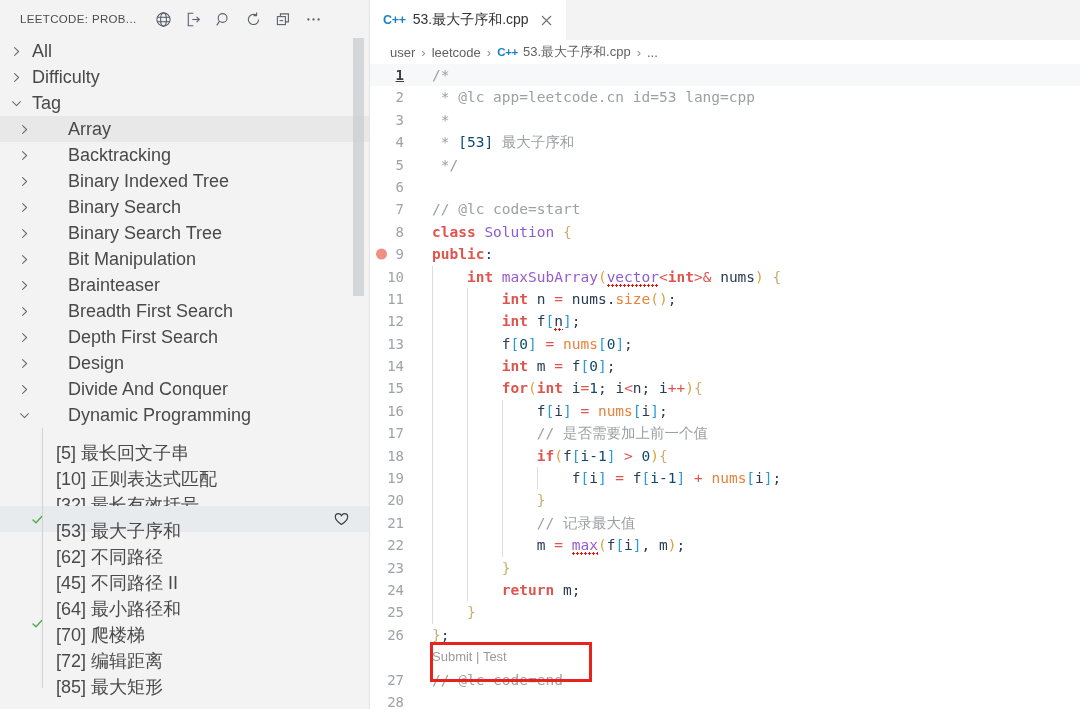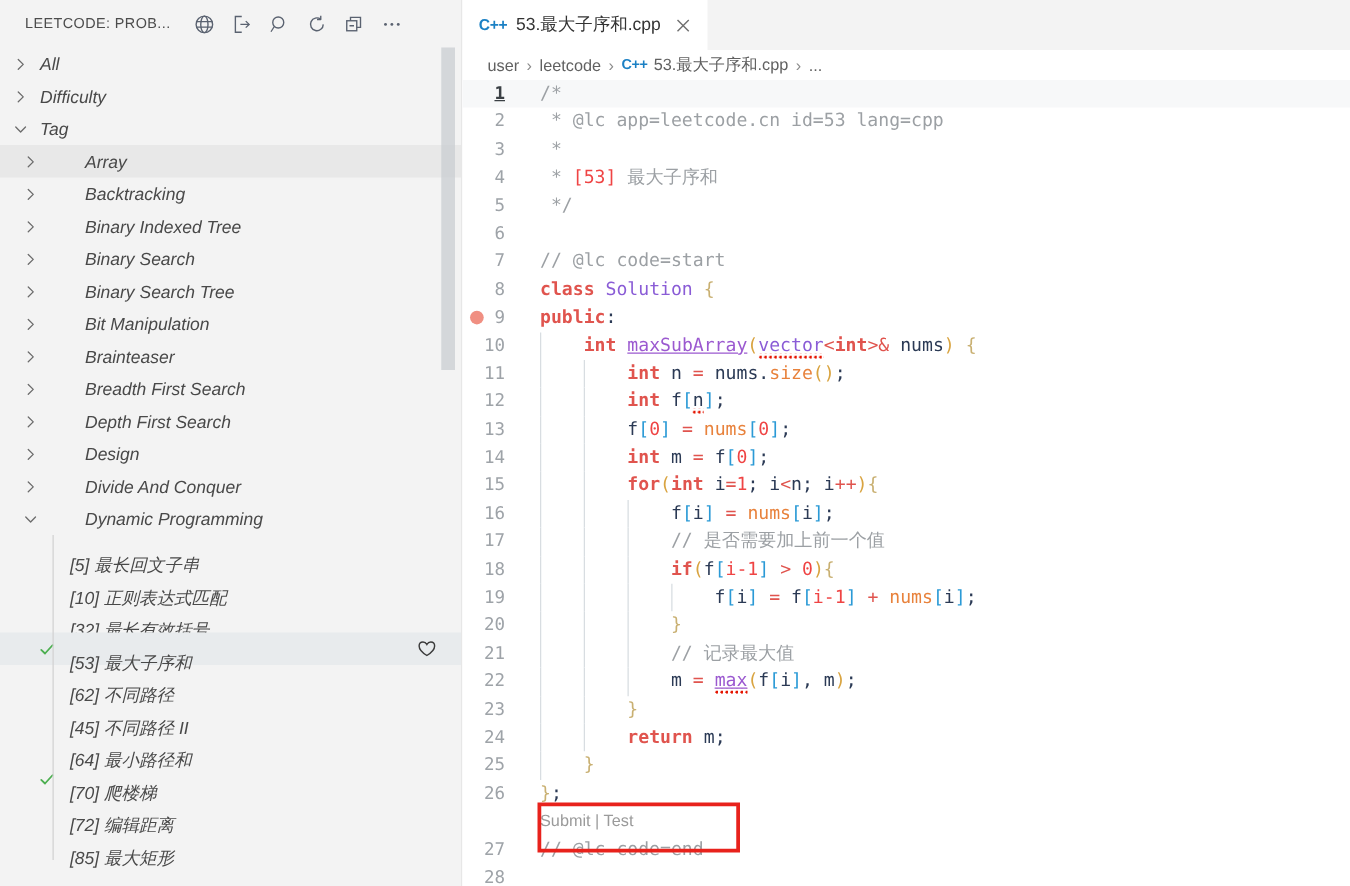--- a/index.html
+++ b/index.html
@@ -37,24 +37,23 @@
     width: 26px; height: 24px;
     display: flex; align-items: center; justify-content: center;
     color: #5a6270; cursor: pointer;
   }
   .sb-act svg { display: block; }
 
   .tree { position: relative; }
   .row {
     height: 26px;
     display: flex; align-items: center;
-    font-size: 14px; color: #3b3b3b;
+    font-size: 18px; color: #3b3b3b;
     cursor: pointer; position: relative;
     white-space: nowrap;
-    font-style: italic;
   }
   .row.sel { background: #e8e8e8; }
   .row.sel2 { background: #e8ebed; }
   .chev {
     width: 16px; height: 16px; flex: 0 0 16px;
     display: flex; align-items: center; justify-content: center;
     color: #6c6c6c;
   }
   .chev svg { display:block; }
   .lvl0 { padding-left: 8px; }
@@ -148,24 +147,24 @@
   .codelens {
     position: relative; height: 22.4px; line-height: 22.4px;
     padding-left: 62px;
     font-family: "Liberation Sans", sans-serif;
     font-size: 13px; color: #9b9b9b;
   }
   .codelens span { cursor: pointer; }
 
   
   .t-cmt  { color: #9ca0a4; }
-  .t-num  { color: #ef4444; }
+  .t-num  { color: #0c4a6e; }
   .t-kw   { color: #e0544e; font-weight: bold; }
   .t-typ  { color: #8a5cd6; }
-  .t-fn   { color: #9b59d0; text-decoration: underline; }
+  .t-fn   { color: #9b59d0; }
   .t-var  { color: #2b3a55; }
   .t-mem  { color: #e8823c; }
   .t-par  { color: #d9a441; }
   .t-brk  { color: #2b9ad6; }
   .t-op   { color: #e0544e; }
   .t-pln  { color: #2b3a55; }
   .t-brc  { color: #c9b072; }
   .t-err  {
     background-image: radial-gradient(circle at 1.5px 2.6px, #e51400 1.1px, rgba(0,0,0,0) 1.3px);
     background-size: 4px 4px;

